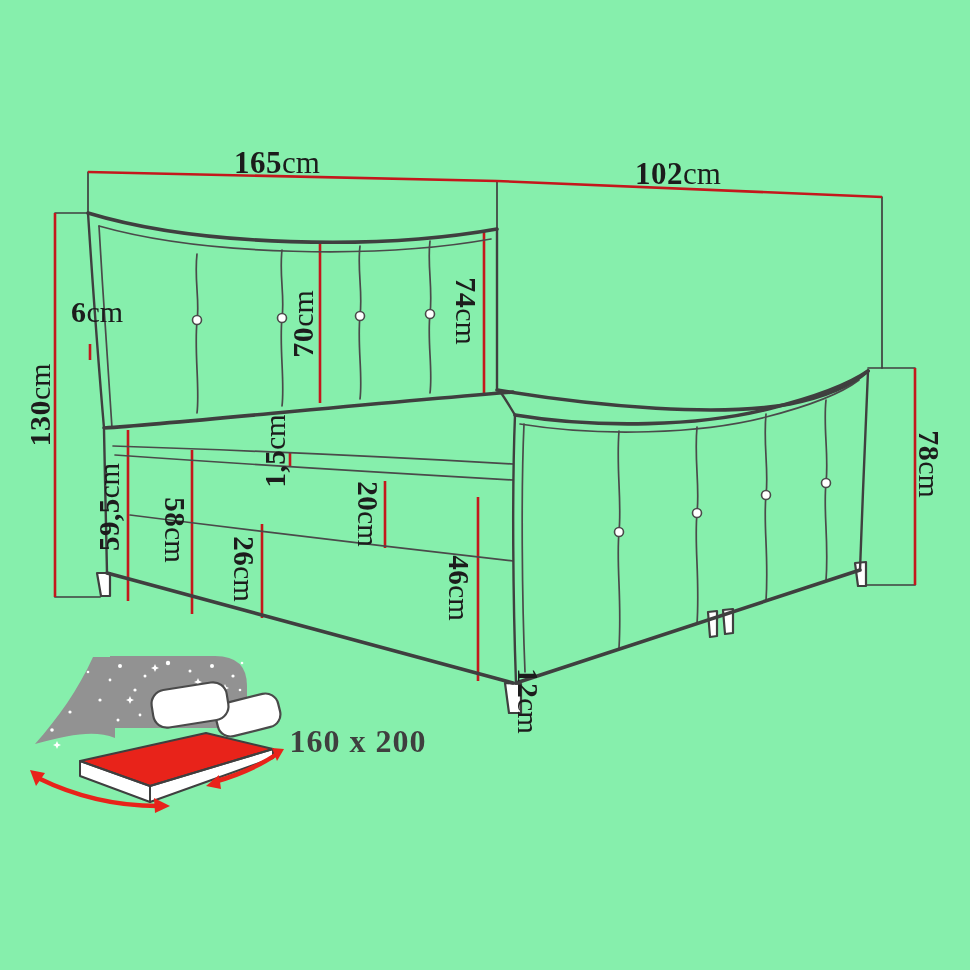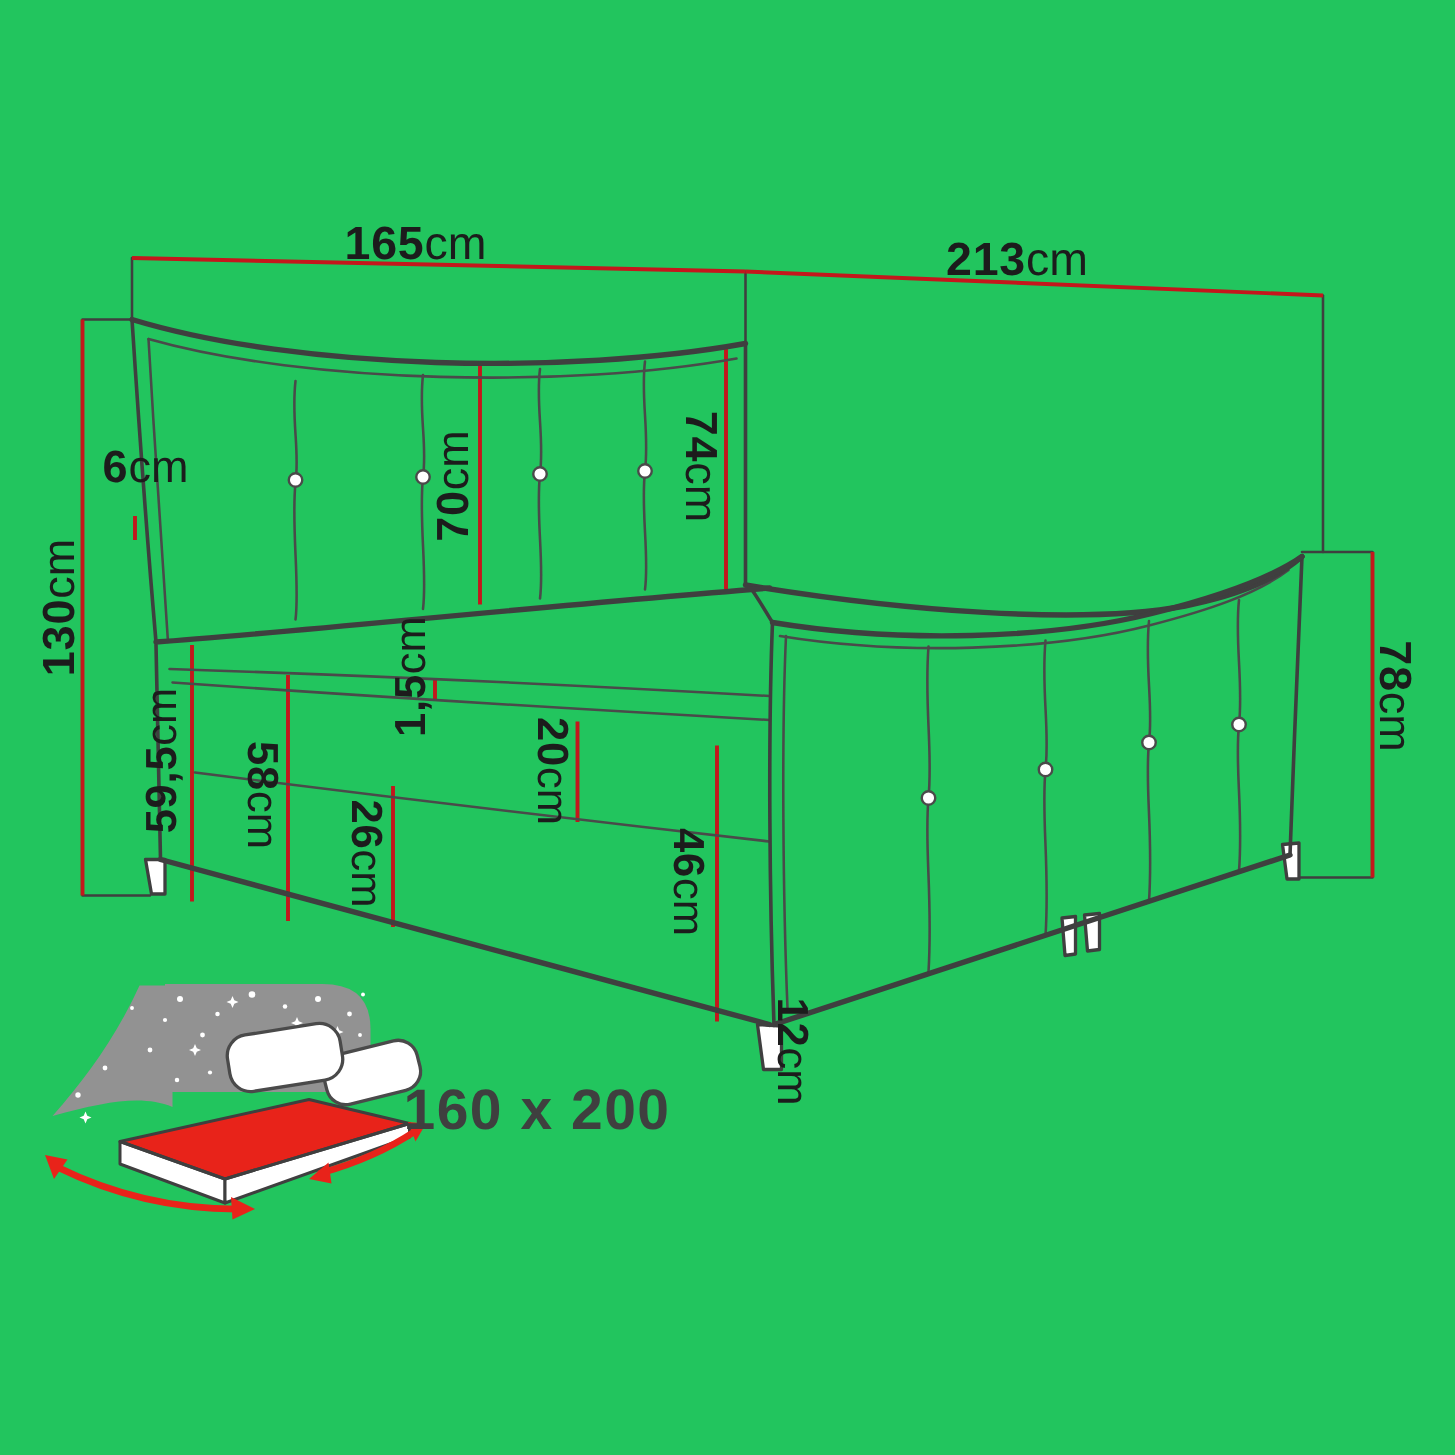--- a/index.html
+++ b/index.html
@@ -1,27 +1,27 @@
 <!DOCTYPE html>
 <html><head>
 <meta charset="utf-8">
 <style>
   html,body{margin:0;padding:0;background:#ffffff;}
-  #stage{position:relative;width:970px;height:970px;background:#22c55e;overflow:hidden;
-         font-family:Liberation Sans, sans-serif;}
+  #stage{position:relative;width:970px;height:970px;background:#86efac;overflow:hidden;
+         font-family:Liberation Serif, serif;}
   #drawing{position:absolute;left:0;top:0;width:970px;height:970px;}
   .dim{position:absolute;white-space:nowrap;color:#1c1c1c;line-height:1;
        transform:translate(-50%,-50%);}
   .dim.ccw{transform:translate(-50%,-50%) rotate(-90deg);}
   .dim.cw{transform:translate(-50%,-50%) rotate(90deg);}
   .dim .num{font-weight:700;letter-spacing:.5px;}
   .dim .unit{font-weight:400;}
   .fs31{font-size:31px;} .fs30{font-size:30px;} .fs29{font-size:29px;}
   #size-label{position:absolute;left:358px;top:741px;transform:translate(-50%,-50%);
-      font-size:38px;font-weight:700;color:#3f3f3f;letter-spacing:1px;white-space:nowrap;}
+      font-size:32px;font-weight:700;color:#3f3f3f;letter-spacing:1px;white-space:nowrap;}
 </style>
 </head>
 <body>
 
 <div id="stage">
 
   <svg id="drawing" viewBox="0 0 970 970" xmlns="http://www.w3.org/2000/svg">
 
     <g stroke="#3f3f3f" stroke-width="1.7" fill="none" stroke-linecap="round">
       <path d="M88,172 L88,213"></path>
@@ -168,21 +168,21 @@
         </g>
       </g>
     </g>
   </svg>
 
   <div class="dim fs31" style="left:277px;top:162px;">
     <span class="num">165</span><span class="unit">cm</span>
   </div>
 
   <div class="dim fs31" style="left:678px;top:173px;">
-    <span class="num">213</span><span class="unit">cm</span>
+    <span class="num">102</span><span class="unit">cm</span>
   </div>
 
   <div class="dim ccw fs30" style="left:40px;top:405px;">
     <span class="num">130</span><span class="unit">cm</span>
   </div>
 
   <div class="dim fs30" style="left:97px;top:312px;">
     <span class="num">6</span><span class="unit">cm</span>
   </div>
 

